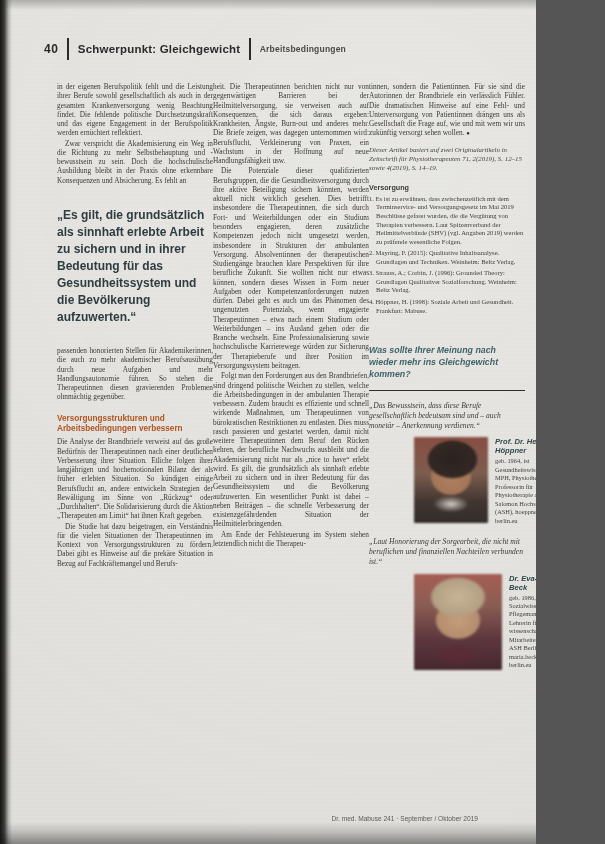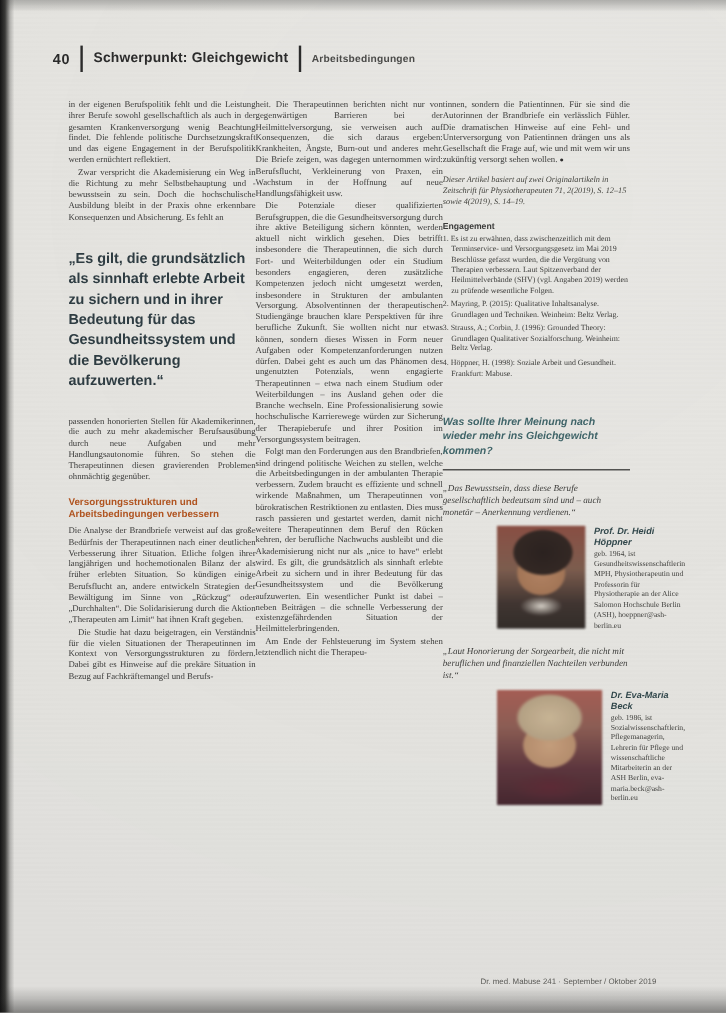--- a/index.html
+++ b/index.html
@@ -1,17 +1,17 @@
 <!DOCTYPE html>
 <html><head>
 <meta charset="utf-8">
 <style>
   html,body{margin:0;padding:0;background:#555;}
   .page{
-    position:relative;width:605px;height:844px;overflow:hidden;
+    position:relative;width:536px;height:844px;overflow:hidden;
     background:#e7e6e2;
     font-family:"Liberation Serif",serif;
   }
   
   .edge-left{position:absolute;left:0;top:0;width:12px;height:844px;
     background:linear-gradient(90deg,#141414 0%,#3a3a38 35%,rgba(90,90,88,.35) 70%,rgba(120,120,118,0) 100%);}
   .edge-bottom{position:absolute;left:0;bottom:0;width:605px;height:22px;
     background:linear-gradient(0deg,rgba(20,20,20,.45) 0%,rgba(40,40,40,.18) 55%,rgba(60,60,60,0) 100%);}
   .edge-top{position:absolute;left:0;top:0;width:605px;height:10px;
     background:linear-gradient(180deg,rgba(120,120,118,.5) 0%,rgba(120,120,118,0) 100%);}
@@ -109,21 +109,21 @@
     <div class="col">
       <p class="body-text">heit. Die Therapeutinnen berichten nicht nur von gegenwärtigen Barrieren bei der Heilmittelversorgung, sie verweisen auch auf Konsequenzen, die sich daraus ergeben: Krankheiten, Ängste, Burn-out und anderes mehr. Die Briefe zeigen, was dagegen unternommen wird: Berufsflucht, Verkleinerung von Praxen, ein Wachstum in der Hoffnung auf neue Handlungsfähigkeit usw.</p>
       <p class="body-text indent">Die Potenziale dieser qualifizierten Berufsgruppen, die die Gesundheitsversorgung durch ihre aktive Beteiligung sichern könnten, werden aktuell nicht wirklich gesehen. Dies betrifft insbesondere die Therapeutinnen, die sich durch Fort- und Weiterbildungen oder ein Studium besonders engagieren, deren zusätzliche Kompetenzen jedoch nicht umgesetzt werden, insbesondere in Strukturen der ambulanten Versorgung. Absolventinnen der therapeutischen Studiengänge brauchen klare Perspektiven für ihre berufliche Zukunft. Sie wollten nicht nur etwas können, sondern dieses Wissen in Form neuer Aufgaben oder Kompetenzanforderungen nutzen dürfen. Dabei geht es auch um das Phänomen des ungenutzten Potenzials, wenn engagierte Therapeutinnen – etwa nach einem Studium oder Weiterbildungen – ins Ausland gehen oder die Branche wechseln. Eine Professionalisierung sowie hochschulische Karrierewege würden zur Sicherung der Therapieberufe und ihrer Position im Versorgungssystem beitragen.</p>
       <p class="body-text indent">Folgt man den Forderungen aus den Brandbriefen, sind dringend politische Weichen zu stellen, welche die Arbeitsbedingungen in der ambulanten Therapie verbessern. Zudem braucht es effiziente und schnell wirkende Maßnahmen, um Therapeutinnen von bürokratischen Restriktionen zu entlasten. Dies muss rasch passieren und gestartet werden, damit nicht weitere Therapeutinnen dem Beruf den Rücken kehren, der berufliche Nachwuchs ausbleibt und die Akademisierung nicht nur als „nice to have“ erlebt wird. Es gilt, die grundsätzlich als sinnhaft erlebte Arbeit zu sichern und in ihrer Bedeutung für das Gesundheitssystem und die Bevölkerung aufzuwerten. Ein wesentlicher Punkt ist dabei – neben Beiträgen – die schnelle Verbesserung der existenzgefährdenden Situation der Heilmittelerbringenden.</p>
       <p class="body-text indent">Am Ende der Fehlsteuerung im System stehen letztendlich nicht die Therapeu-</p>
     </div>
 
     <div class="col">
       <p class="body-text"><span>tinnen, sondern die Patientinnen. Für sie sind die Autorinnen der Brandbriefe ein verlässlich Fühler. Die dramatischen Hinweise auf eine Fehl- und Unterversorgung von Patientinnen drängen uns als Gesellschaft die Frage auf, wie und mit wem wir uns zukünftig versorgt sehen wollen.</span> <span class="end-mark">●</span></p>
       <div class="source-note">Dieser Artikel basiert auf zwei Originalartikeln in Zeitschrift für Physiotherapeuten 71, 2(2019), S. 12–15 sowie 4(2019), S. 14–19.</div>
-      <div class="lit-heading">Engagement</div>
+      <div class="lit-heading">Versorgung</div>
       <ul class="ref-list">
         <li>1. Es ist zu erwähnen, dass zwischenzeitlich mit dem Terminservice- und Versorgungsgesetz im Mai 2019 Beschlüsse gefasst wurden, die die Vergütung von Therapien verbessern. Laut Spitzenverband der Heilmittelverbände (SHV) (vgl. Angaben 2019) werden zu prüfende wesentliche Folgen.</li>
         <li>2. Mayring, P. (2015): Qualitative Inhaltsanalyse. Grundlagen und Techniken. Weinheim: Beltz Verlag.</li>
         <li>3. Strauss, A.; Corbin, J. (1996): Grounded Theory: Grundlagen Qualitativer Sozialforschung. Weinheim: Beltz Verlag.</li>
         <li>4. Höppner, H. (1998): Soziale Arbeit und Gesundheit. Frankfurt: Mabuse.</li>
       </ul>
 
       <div class="interview">
         <div class="question">Was sollte Ihrer Meinung nach wieder mehr ins Gleichgewicht kommen?</div>
         <hr class="q-rule">

